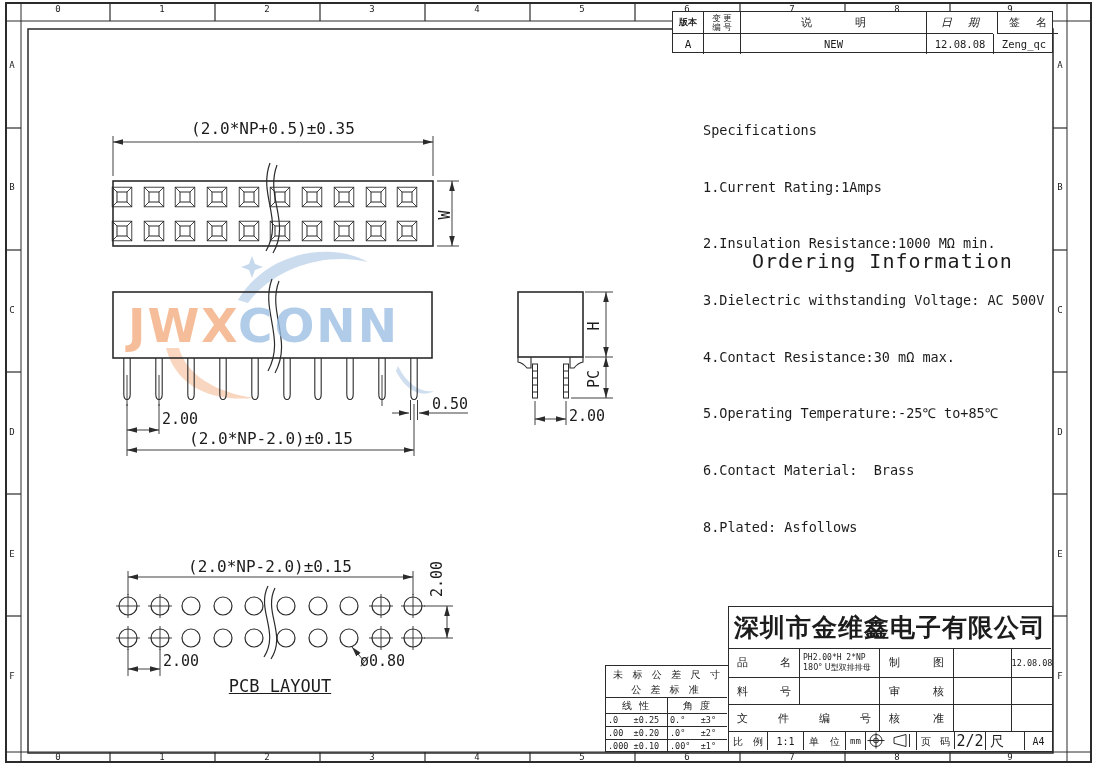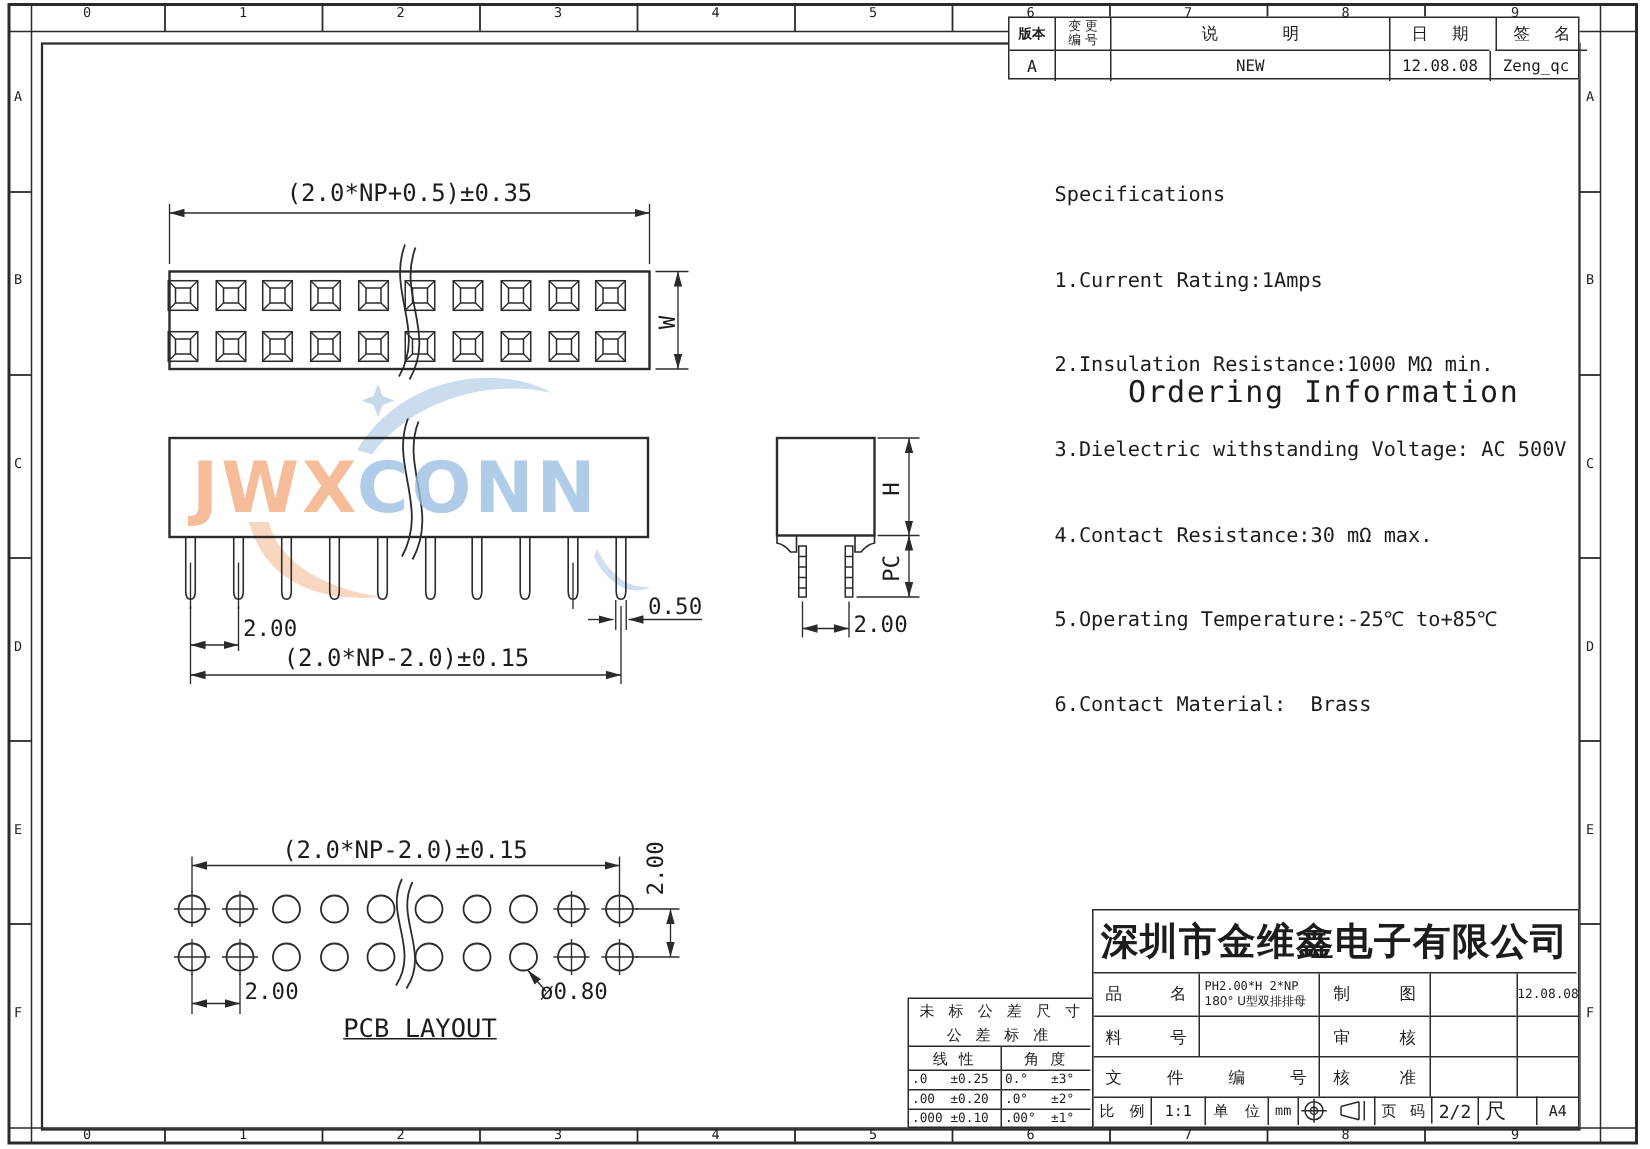--- a/index.html
+++ b/index.html
@@ -259,37 +259,38 @@
   <span class="rl" style="left:1053px;top:549px;">E</span>
   <span class="rl" style="left:1053px;top:671px;">F</span>
 
   <div class="box" style="left:672px;top:11px;width:381px;height:42px;">
     <div class="cell cn" style="left:0;top:0;width:30px;height:22px;font-size:9px;border-bottom:1px solid #2b2b2b;font-weight:bold;">版本</div>
     <div class="cell bl" style="left:30px;top:0;width:37px;height:22px;border-bottom:1px solid #2b2b2b;flex-direction:column;line-height:1.05;font-size:8.5px;">
       <span class="cn">变 更</span>
       <span class="cn">编 号</span>
     </div>
     <div class="cell bl cn just" style="left:67px;top:0;width:186px;height:22px;line-height:22px;font-size:11px;padding:0 60px;border-bottom:1px solid #2b2b2b;">说 明</div>
-    <div class="cell bl cn just" style="left:253px;top:0;width:67px;height:22px;line-height:22px;font-size:11px;padding:0 14px;border-bottom:1px solid #2b2b2b;">日 期</div>
+    <div class="cell bl cn just" style="left:253px;top:0;width:67px;height:22px;line-height:22px;font-size:11px;padding:0 14px;border-bottom:1px solid #2b2b2b;font-style:italic;">日 期</div>
     <div class="cell bl cn just" style="left:324px;top:0;width:61px;height:22px;line-height:22px;font-size:11px;padding:0 11px;border-bottom:1px solid #2b2b2b;">签 名</div>
     <div class="cell mono" style="left:0;top:22px;width:30px;height:20px;font-size:11px;">A</div>
     <div class="cell bl" style="left:30px;top:22px;width:37px;height:20px;"></div>
     <div class="cell bl mono" style="left:67px;top:22px;width:186px;height:20px;font-size:10.5px;">NEW</div>
     <div class="cell bl mono" style="left:253px;top:22px;width:67px;height:20px;font-size:10.5px;">12.08.08</div>
     <div class="cell bl mono" style="left:320px;top:22px;width:61px;height:20px;font-size:10.5px;">Zeng_qc</div>
   </div>
 
   <div class="t spec" style="left:703px;top:83px;">
     <div>Specifications</div>
     <div>1.Current Rating:1Amps</div>
     <div>2.Insulation Resistance:1000 MΩ min.</div>
     <div>3.Dielectric withstanding Voltage: AC 500V</div>
     <div>4.Contact Resistance:30 mΩ max.</div>
     <div>5.Operating Temperature:-25℃ to+85℃</div>
     <div>6.Contact Material:  Brass</div>
+    <div>8.Plated: Asfollows</div>
   </div>
   <div class="t" style="left:752px;top:249px;font-size:20px;letter-spacing:1px;">Ordering Information</div>
 
   <div class="t dimL ctr" style="left:160px;top:119px;width:226px;">(2.0*NP+0.5)±0.35</div>
   <div class="t dim rot ctr" style="left:433px;top:206px;width:24px;">W</div>
   <div class="t dim" style="left:162px;top:410px;">2.00</div>
   <div class="t dimL ctr" style="left:165px;top:429px;width:212px;">(2.0*NP-2.0)±0.15</div>
   <div class="t dim" style="left:432px;top:395px;">0.50</div>
   <div class="t dim rot ctr" style="left:582px;top:317px;width:24px;">H</div>
   <div class="t dim rot ctr" style="left:578px;top:370px;width:32px;">PC</div>
@@ -332,21 +333,21 @@
         <g stroke="#2b2b2b" fill="none" stroke-width="1">
           <circle cx="10" cy="8.5" r="6"></circle>
           <circle cx="10" cy="8.5" r="2.4"></circle>
           <line x1="1.5" y1="8.5" x2="18.5" y2="8.5"></line>
           <line x1="10" y1="0.5" x2="10" y2="16.5"></line>
           <path d="M28,5.7 L28,11.3 M28,5.7 L40,2.5 M28,11.3 L40,14.5 M40,2.5 L40,14.5 M43.5,2 L43.5,15"></path>
         </g>
       </svg>
     </div>
     <div class="cell bl bt cn just" style="left:187px;top:124px;width:38px;height:19px;line-height:19px;font-size:10px;padding:0 4px;">页 码</div>
-    <div class="cell bl bt mono" style="left:225px;top:124px;width:31px;height:18px;font-size:12px;">2/2</div>
+    <div class="cell bl bt mono" style="left:225px;top:124px;width:31px;height:18px;font-size:15px;">2/2</div>
     <div class="cell bl bt cn just" style="left:256px;top:124px;width:39px;height:19px;line-height:19px;font-size:14px;padding:0 4px;">尺 码</div>
     <div class="cell bl bt mono" style="left:295px;top:124px;width:28px;height:19px;font-size:10px;">A4</div>
   </div>
 
   <div class="box" style="left:605px;top:665px;width:124px;height:87px;">
     <div class="cell cn just" style="left:0;top:0;width:121px;height:17px;line-height:17px;font-size:10px;padding:0 7px;">未 标 公 差 尺 寸</div>
     <div class="cell cn" style="left:0;top:17px;width:121px;height:15px;font-size:10px;letter-spacing:3px;border-bottom:1px solid #2b2b2b;">公 差 标 准</div>
     <div class="cell cn" style="left:0;top:32px;width:61px;height:16px;font-size:10px;letter-spacing:2px;border-bottom:1px solid #2b2b2b;">线 性</div>
     <div class="cell cn bl" style="left:61px;top:32px;width:60px;height:16px;font-size:10px;letter-spacing:2px;border-bottom:1px solid #2b2b2b;">角 度</div>
     <div class="cell mono" style="left:0;top:48px;width:61px;height:13px;font-size:8.5px;border-bottom:1px solid #2b2b2b;justify-content:flex-start;padding-left:2px;white-space:pre;">.0   ±0.25</div>

